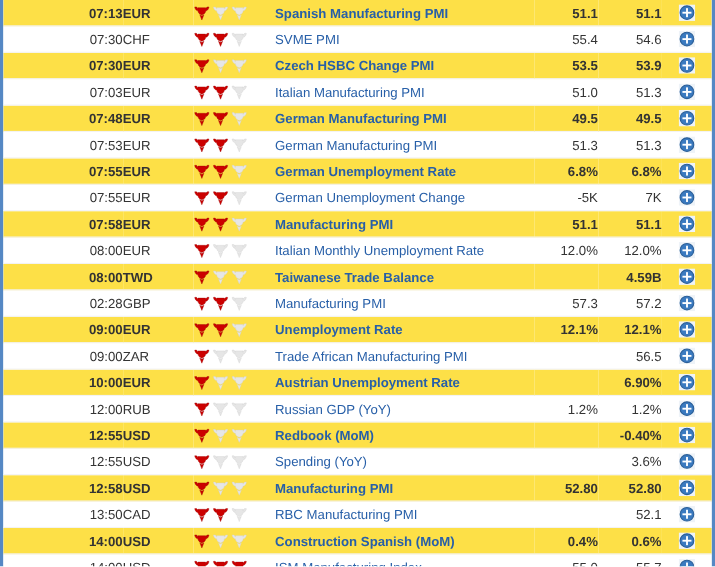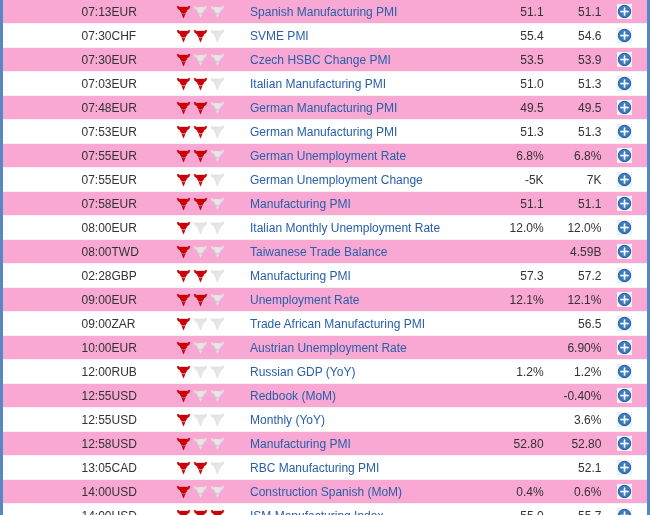--- a/index.html
+++ b/index.html
@@ -19,21 +19,21 @@
     background: #ffffff;
     box-sizing: border-box;
     border-left: 3px solid #5588c4;
     border-right: 3px solid #5588c4;
   }
   table.cal {
     width: 644px;
     border-collapse: collapse;
     table-layout: fixed;
   }
-  table.cal tr.row-odd  { background: #f9a8d4; }
+  table.cal tr.row-odd  { background: #fde047; font-weight: bold; }
   table.cal tr.row-even { background: #ffffff; }
 
   table.cal td {
     padding: 0;
     font-size: 12px;
     color: #333333;
     vertical-align: middle;
     height: 23px;
     line-height: 14px;
     border-bottom: 1px solid #f3f3f3;
@@ -522,21 +522,21 @@
                 <path d="M1.0 1.4 C1.0 1.4 2.2 1.0 3.0 1.6 C3.7 2.1 4.0 3.2 4.0 3.2 L4.0 2.0 L11.0 2.0 L11.0 3.2 C11.0 3.2 11.3 2.1 12.0 1.6 C12.8 1.0 14.0 1.4 14.0 1.4 C14.0 1.4 13.6 3.4 12.6 4.2 C11.9 4.8 11.0 4.9 11.0 4.9 C10.9 6.6 9.7 7.9 7.5 8.6 C5.3 7.9 4.1 6.6 4.0 4.9 C4.0 4.9 3.1 4.8 2.4 4.2 C1.4 3.4 1.0 1.4 1.0 1.4 Z" fill="#cc0000" stroke="#a00000" stroke-width="0.35"></path>
                 <path d="M5.6 8.4 L7.5 13.2 L9.4 8.4 C8.8 8.9 8.2 9.2 7.5 9.4 C6.8 9.2 6.2 8.9 5.6 8.4 Z" fill="#cc0000" stroke="#a00000" stroke-width="0.35"></path>
               </svg></span><span class="bull"><svg width="15" height="14" viewBox="0 0 15 14" xmlns="http://www.w3.org/2000/svg">
                 <path d="M1.0 1.4 C1.0 1.4 2.2 1.0 3.0 1.6 C3.7 2.1 4.0 3.2 4.0 3.2 L4.0 2.0 L11.0 2.0 L11.0 3.2 C11.0 3.2 11.3 2.1 12.0 1.6 C12.8 1.0 14.0 1.4 14.0 1.4 C14.0 1.4 13.6 3.4 12.6 4.2 C11.9 4.8 11.0 4.9 11.0 4.9 C10.9 6.6 9.7 7.9 7.5 8.6 C5.3 7.9 4.1 6.6 4.0 4.9 C4.0 4.9 3.1 4.8 2.4 4.2 C1.4 3.4 1.0 1.4 1.0 1.4 Z" fill="#e6e6e6" stroke="#d2d2d2" stroke-width="0.35"></path>
                 <path d="M5.6 8.4 L7.5 13.2 L9.4 8.4 C8.8 8.9 8.2 9.2 7.5 9.4 C6.8 9.2 6.2 8.9 5.6 8.4 Z" fill="#e6e6e6" stroke="#d2d2d2" stroke-width="0.35"></path>
               </svg></span><span class="bull"><svg width="15" height="14" viewBox="0 0 15 14" xmlns="http://www.w3.org/2000/svg">
                 <path d="M1.0 1.4 C1.0 1.4 2.2 1.0 3.0 1.6 C3.7 2.1 4.0 3.2 4.0 3.2 L4.0 2.0 L11.0 2.0 L11.0 3.2 C11.0 3.2 11.3 2.1 12.0 1.6 C12.8 1.0 14.0 1.4 14.0 1.4 C14.0 1.4 13.6 3.4 12.6 4.2 C11.9 4.8 11.0 4.9 11.0 4.9 C10.9 6.6 9.7 7.9 7.5 8.6 C5.3 7.9 4.1 6.6 4.0 4.9 C4.0 4.9 3.1 4.8 2.4 4.2 C1.4 3.4 1.0 1.4 1.0 1.4 Z" fill="#e6e6e6" stroke="#d2d2d2" stroke-width="0.35"></path>
                 <path d="M5.6 8.4 L7.5 13.2 L9.4 8.4 C8.8 8.9 8.2 9.2 7.5 9.4 C6.8 9.2 6.2 8.9 5.6 8.4 Z" fill="#e6e6e6" stroke="#d2d2d2" stroke-width="0.35"></path>
               </svg></span></td>
           <td class="c-event">
-            <a class="event-link" href="#">Monthly (YoY)</a>
+            <a class="event-link" href="#">Spending (YoY)</a>
           </td>
           <td class="c-v1"></td>
           <td class="c-v2">3.6%</td>
           <td class="c-add"><span class="addbtn"><svg width="15" height="15" viewBox="0 0 15 15" xmlns="http://www.w3.org/2000/svg">
                 <rect x="0" y="0" width="15" height="15" fill="#eef3f8"></rect>
                 <circle cx="7.5" cy="7.5" r="6.2" fill="#3a7ac0" stroke="#2b5f98" stroke-width="1"></circle>
                 <rect x="6.7" y="3.4" width="1.7" height="8.2" fill="#ffffff"></rect>
                 <rect x="3.4" y="6.7" width="8.2" height="1.7" fill="#ffffff"></rect>
               </svg></span></td>
         </tr>
@@ -559,21 +559,21 @@
           <td class="c-v1">52.80</td>
           <td class="c-v2">52.80</td>
           <td class="c-add"><span class="addbtn"><svg width="15" height="15" viewBox="0 0 15 15" xmlns="http://www.w3.org/2000/svg">
                 <rect x="0" y="0" width="15" height="15" fill="#eef3f8"></rect>
                 <circle cx="7.5" cy="7.5" r="6.2" fill="#3a7ac0" stroke="#2b5f98" stroke-width="1"></circle>
                 <rect x="6.7" y="3.4" width="1.7" height="8.2" fill="#ffffff"></rect>
                 <rect x="3.4" y="6.7" width="8.2" height="1.7" fill="#ffffff"></rect>
               </svg></span></td>
         </tr>
         <tr class="row-even">
-          <td class="c-time">13:05</td>
+          <td class="c-time">13:50</td>
           <td class="c-cur">CAD</td>
           <td class="c-imp"><span class="bull"><svg width="15" height="14" viewBox="0 0 15 14" xmlns="http://www.w3.org/2000/svg">
                 <path d="M1.0 1.4 C1.0 1.4 2.2 1.0 3.0 1.6 C3.7 2.1 4.0 3.2 4.0 3.2 L4.0 2.0 L11.0 2.0 L11.0 3.2 C11.0 3.2 11.3 2.1 12.0 1.6 C12.8 1.0 14.0 1.4 14.0 1.4 C14.0 1.4 13.6 3.4 12.6 4.2 C11.9 4.8 11.0 4.9 11.0 4.9 C10.9 6.6 9.7 7.9 7.5 8.6 C5.3 7.9 4.1 6.6 4.0 4.9 C4.0 4.9 3.1 4.8 2.4 4.2 C1.4 3.4 1.0 1.4 1.0 1.4 Z" fill="#cc0000" stroke="#a00000" stroke-width="0.35"></path>
                 <path d="M5.6 8.4 L7.5 13.2 L9.4 8.4 C8.8 8.9 8.2 9.2 7.5 9.4 C6.8 9.2 6.2 8.9 5.6 8.4 Z" fill="#cc0000" stroke="#a00000" stroke-width="0.35"></path>
               </svg></span><span class="bull"><svg width="15" height="14" viewBox="0 0 15 14" xmlns="http://www.w3.org/2000/svg">
                 <path d="M1.0 1.4 C1.0 1.4 2.2 1.0 3.0 1.6 C3.7 2.1 4.0 3.2 4.0 3.2 L4.0 2.0 L11.0 2.0 L11.0 3.2 C11.0 3.2 11.3 2.1 12.0 1.6 C12.8 1.0 14.0 1.4 14.0 1.4 C14.0 1.4 13.6 3.4 12.6 4.2 C11.9 4.8 11.0 4.9 11.0 4.9 C10.9 6.6 9.7 7.9 7.5 8.6 C5.3 7.9 4.1 6.6 4.0 4.9 C4.0 4.9 3.1 4.8 2.4 4.2 C1.4 3.4 1.0 1.4 1.0 1.4 Z" fill="#cc0000" stroke="#a00000" stroke-width="0.35"></path>
                 <path d="M5.6 8.4 L7.5 13.2 L9.4 8.4 C8.8 8.9 8.2 9.2 7.5 9.4 C6.8 9.2 6.2 8.9 5.6 8.4 Z" fill="#cc0000" stroke="#a00000" stroke-width="0.35"></path>
               </svg></span><span class="bull"><svg width="15" height="14" viewBox="0 0 15 14" xmlns="http://www.w3.org/2000/svg">
                 <path d="M1.0 1.4 C1.0 1.4 2.2 1.0 3.0 1.6 C3.7 2.1 4.0 3.2 4.0 3.2 L4.0 2.0 L11.0 2.0 L11.0 3.2 C11.0 3.2 11.3 2.1 12.0 1.6 C12.8 1.0 14.0 1.4 14.0 1.4 C14.0 1.4 13.6 3.4 12.6 4.2 C11.9 4.8 11.0 4.9 11.0 4.9 C10.9 6.6 9.7 7.9 7.5 8.6 C5.3 7.9 4.1 6.6 4.0 4.9 C4.0 4.9 3.1 4.8 2.4 4.2 C1.4 3.4 1.0 1.4 1.0 1.4 Z" fill="#e6e6e6" stroke="#d2d2d2" stroke-width="0.35"></path>
                 <path d="M5.6 8.4 L7.5 13.2 L9.4 8.4 C8.8 8.9 8.2 9.2 7.5 9.4 C6.8 9.2 6.2 8.9 5.6 8.4 Z" fill="#e6e6e6" stroke="#d2d2d2" stroke-width="0.35"></path>

